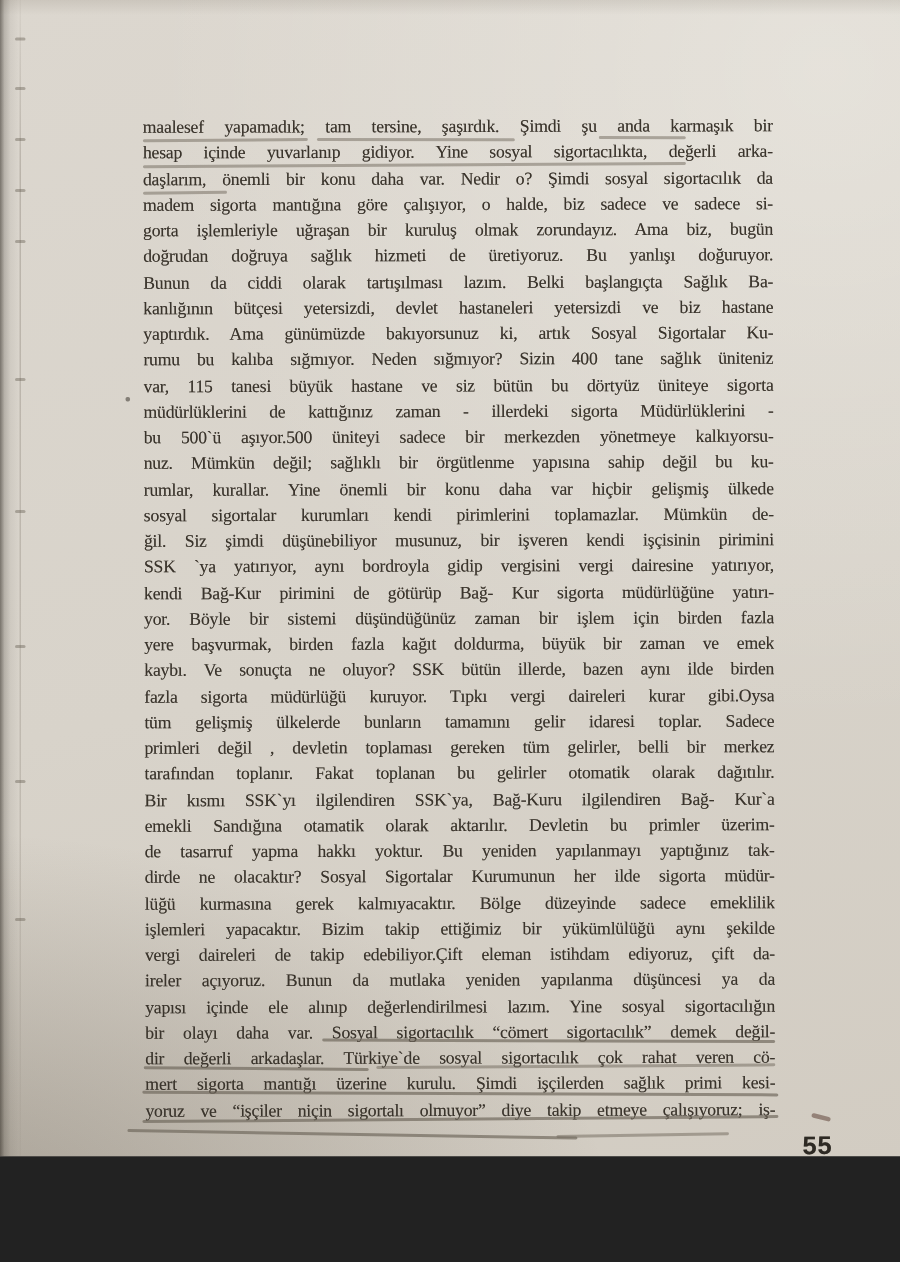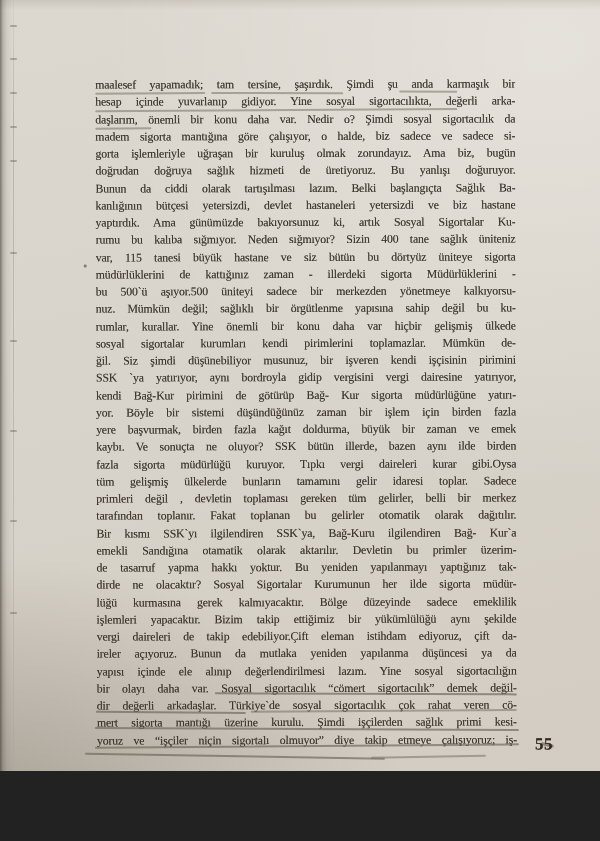--- a/index.html
+++ b/index.html
@@ -55,22 +55,22 @@
   .pencil.dark{opacity:0.68;}
   .margin-dot{
     position:absolute;width:2.5px;height:2.5px;border-radius:50%;
     background:rgba(60,55,48,0.55);
   }
   .smudge{
     position:absolute;width:13px;height:2.5px;border-radius:2px;
     background:rgba(96,70,58,0.55);
   }
   .page-number{
-    position:absolute;left:534px;top:735px;
-    font-family:Liberation Serif, serif;
+    position:absolute;left:534px;top:755px;
+    font-family:Liberation Sans, sans-serif;
     font-weight:bold;font-size:17px;color:#2e2a24;
     letter-spacing:0.5px;
     text-shadow:0 0 0.4px rgba(46,42,36,0.5);
   }
 </style>
 </head>
 <body>
 
 <div class="scene">
 

